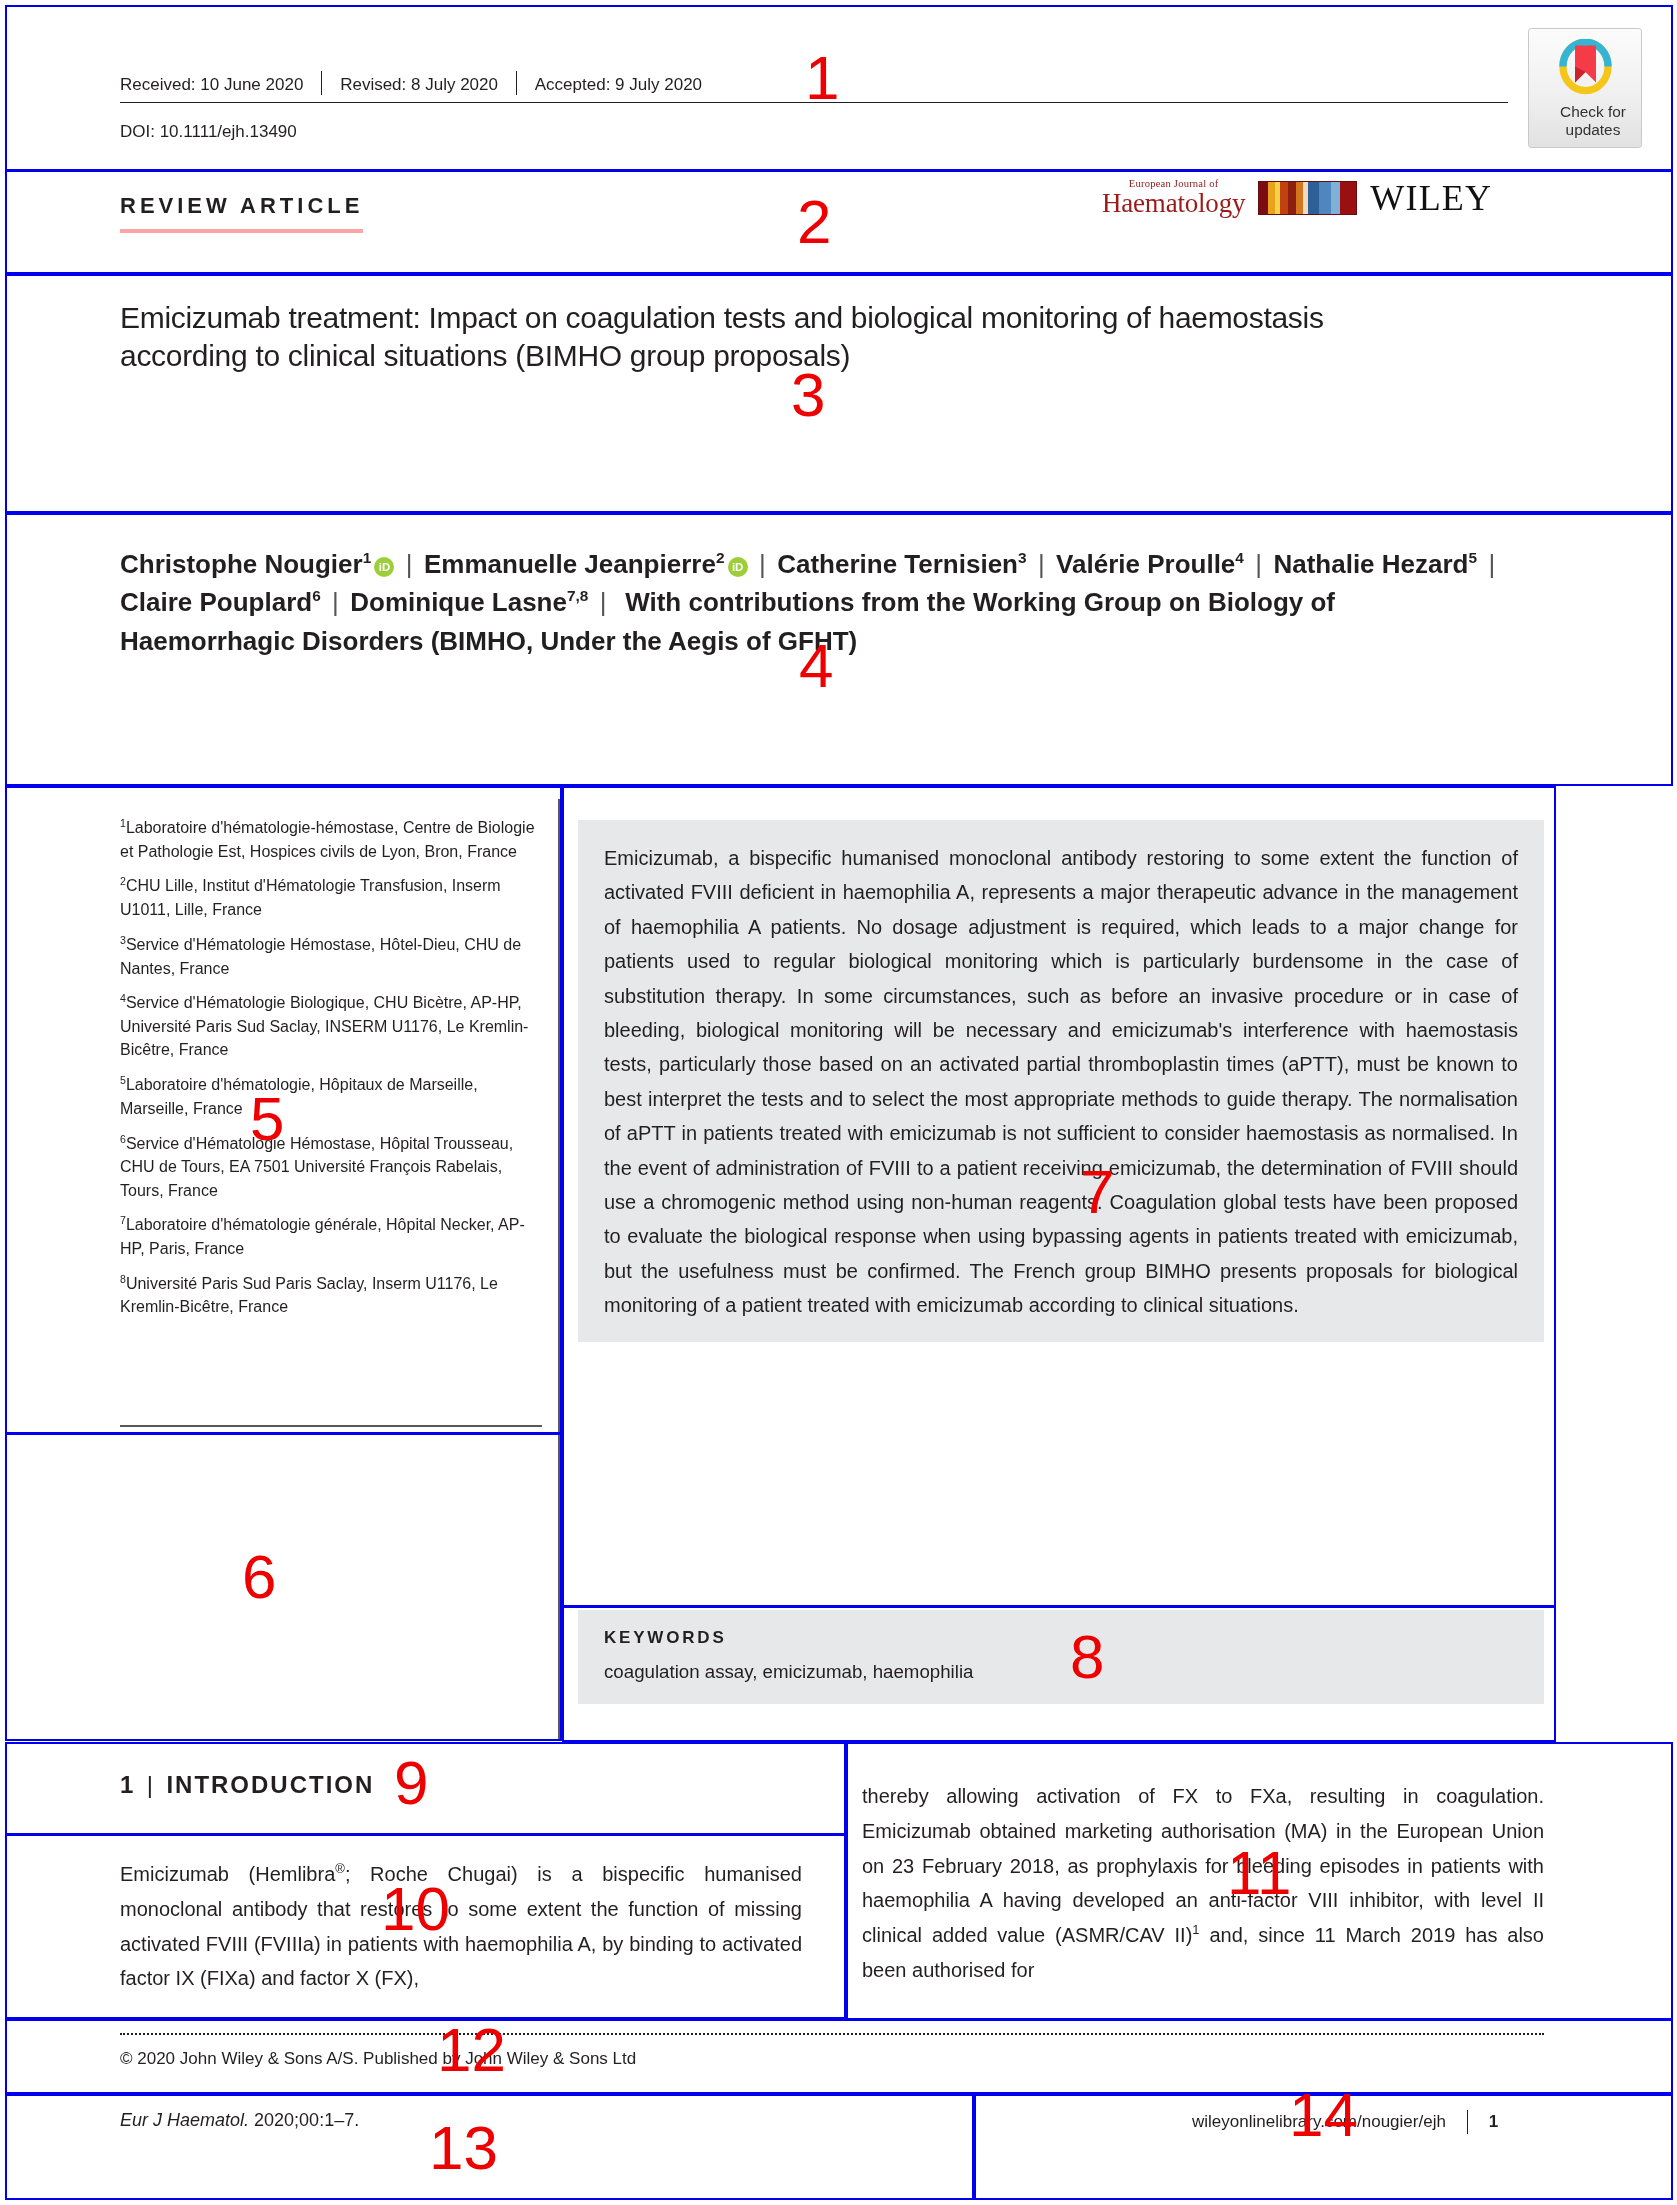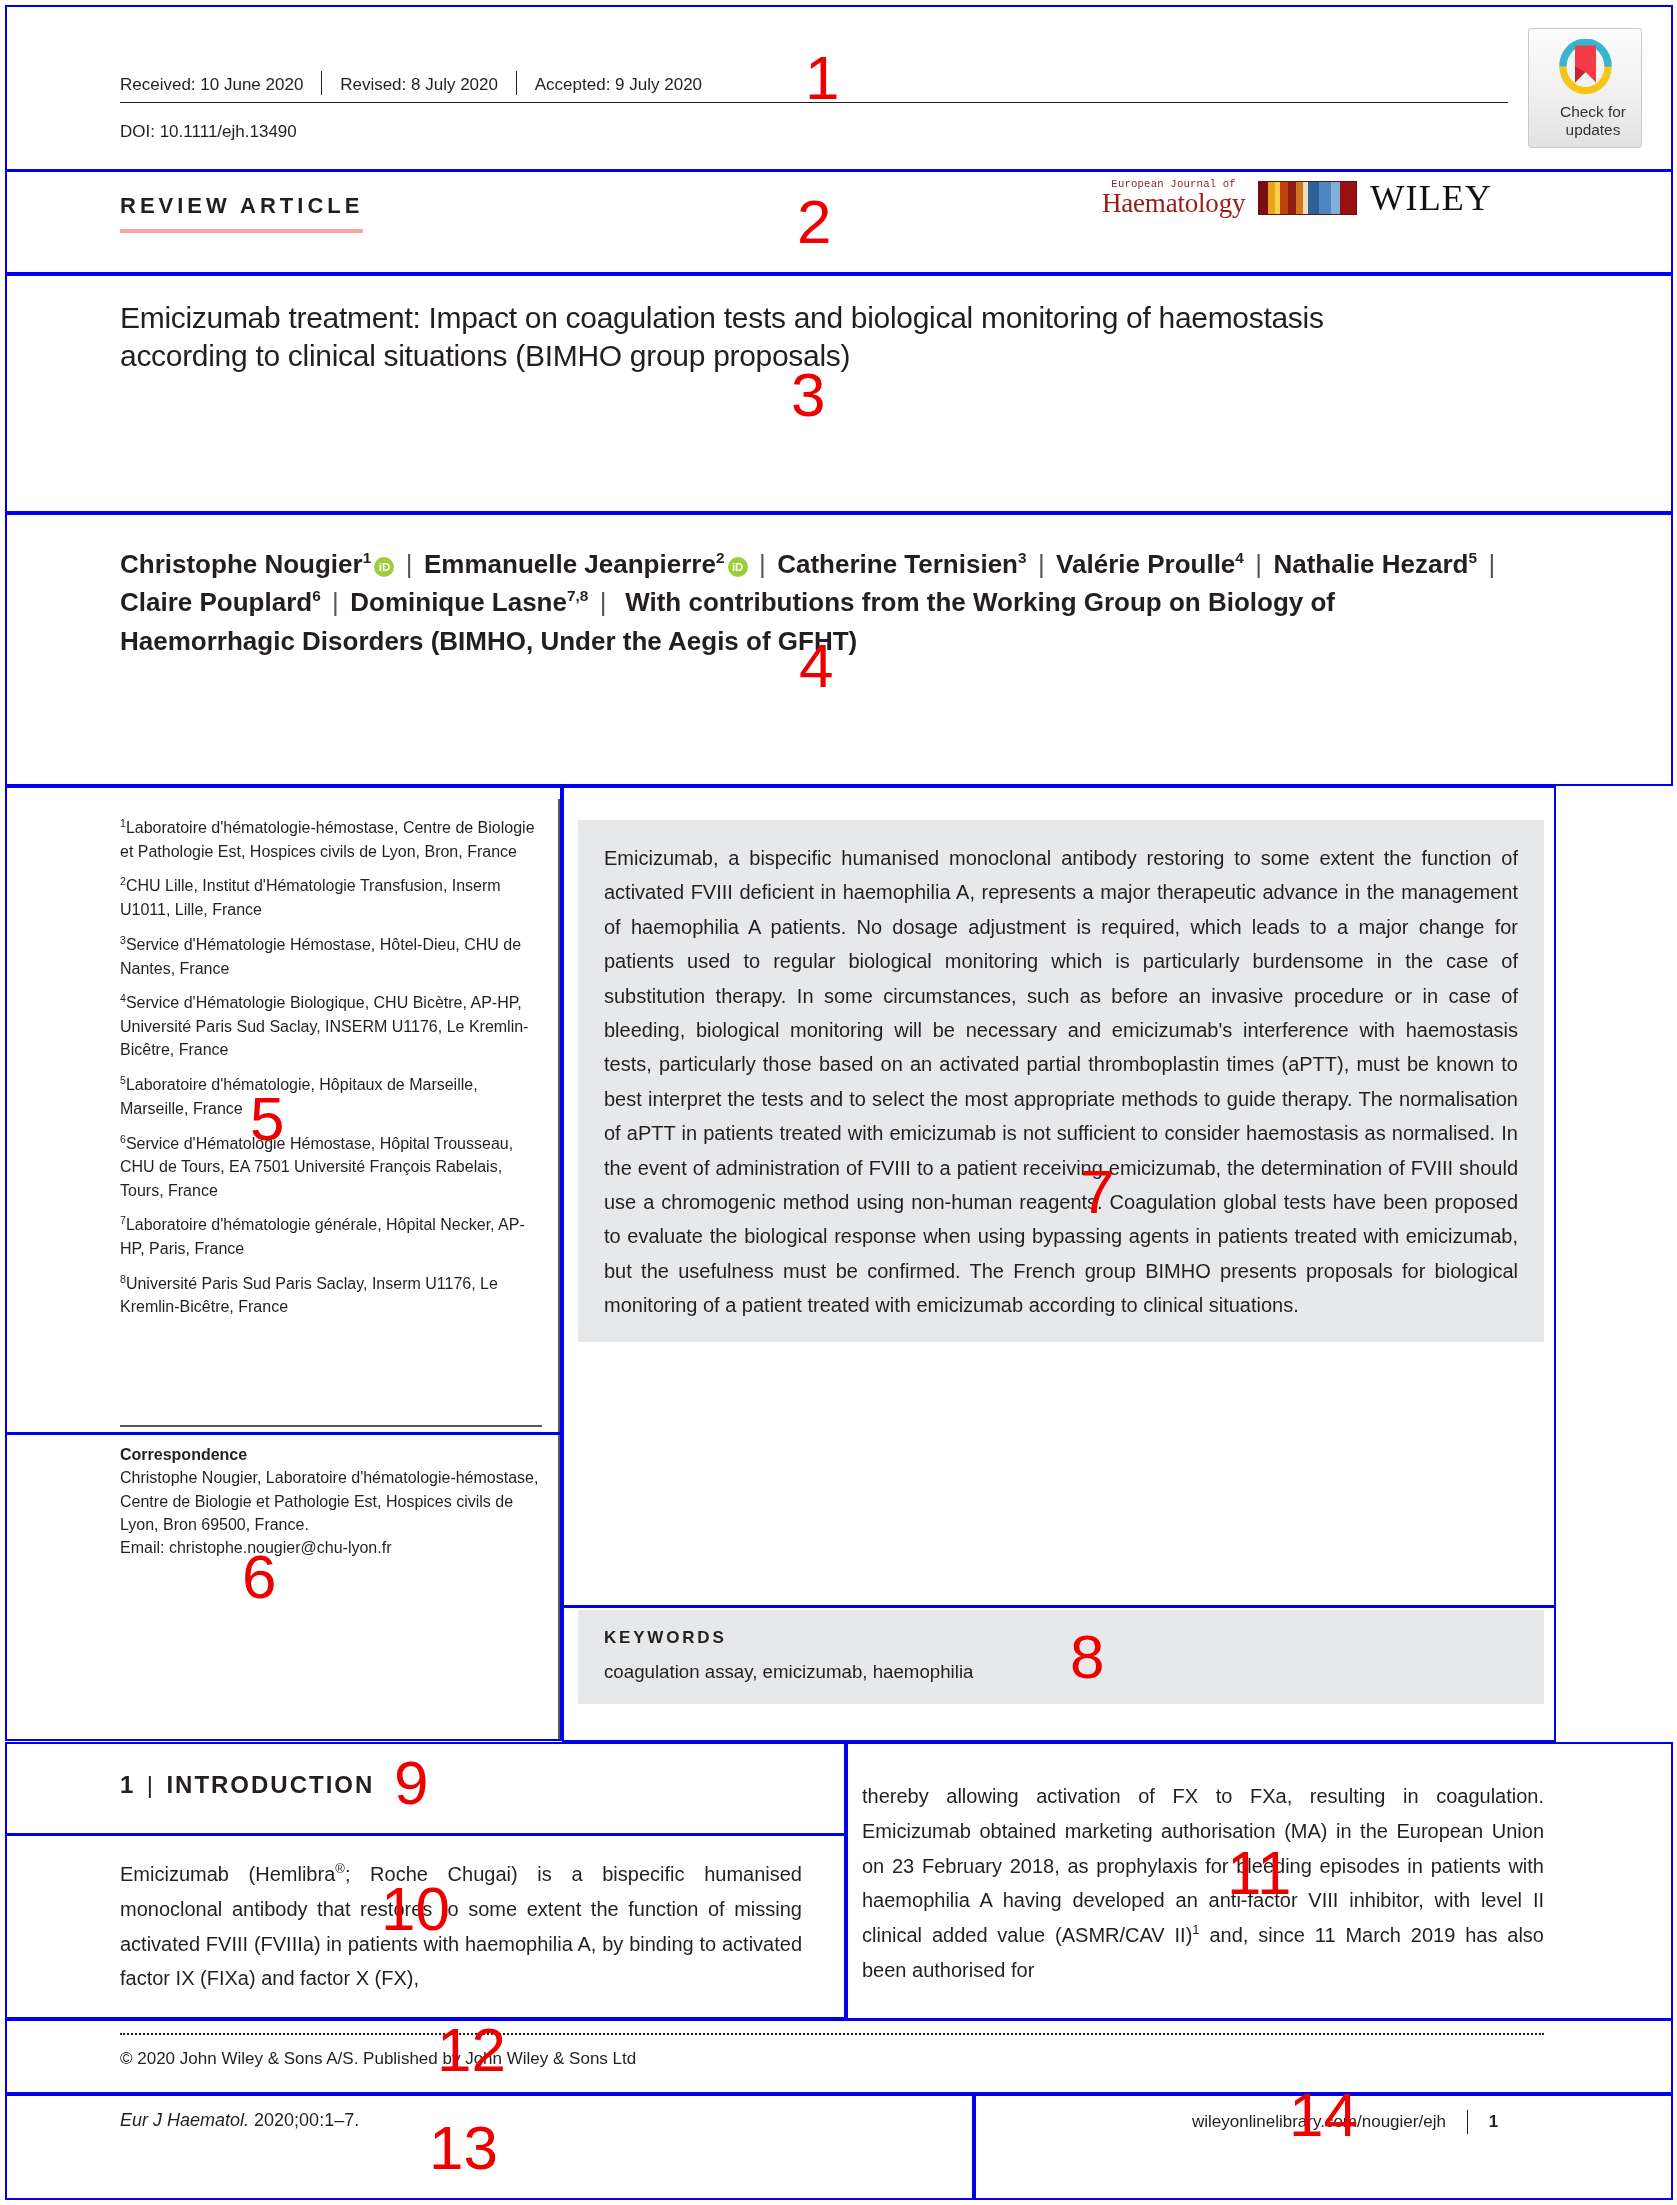--- a/index.html
+++ b/index.html
@@ -113,21 +113,21 @@
   .logo-row {
     position: absolute;
     left: 1102px;
     top: 177px;
     display: flex;
     align-items: center;
     gap: 13px;
   }
   .ejh-logo { text-align: center; line-height: 1; }
   .ejh-small {
-    font-family: Liberation Mono, monospace;
+    font-family: Liberation Serif, serif;
     font-size: 10.6px;
     color: #8b1a1a;
     letter-spacing: 0.2px;
   }
   .ejh-main {
     font-family: "Liberation Serif", serif;
     font-size: 27px;
     color: #9b1b1b;
     letter-spacing: -0.2px;
     margin-top: 0.8px;
@@ -424,25 +424,20 @@
     <p><sup>4</sup><span>Service d'Hématologie Biologique, CHU Bicètre, AP-HP, Université Paris Sud Saclay, INSERM U1176, Le Kremlin-Bicêtre, France</span></p>
     <p><sup>5</sup><span>Laboratoire d'hématologie, Hôpitaux de Marseille, Marseille, France</span></p>
     <p><sup>6</sup><span>Service d'Hématologie Hémostase, Hôpital Trousseau, CHU de Tours, EA 7501 Université François Rabelais, Tours, France</span></p>
     <p><sup>7</sup><span>Laboratoire d'hématologie générale, Hôpital Necker, AP-HP, Paris, France</span></p>
     <p><sup>8</sup><span>Université Paris Sud Paris Saclay, Inserm U1176, Le Kremlin-Bicêtre, France</span></p>
   </div>
 
   <div class="vrule"></div>
   <div class="corr-rule"></div>
 
-  <div class="corr">
-    <div class="corr-title">Correspondence</div>
-    <div>Christophe Nougier, Laboratoire d'hématologie-hémostase, Centre de Biologie et Pathologie Est, Hospices civils de Lyon, Bron 69500, France.</div>
-    <div>Email: christophe.nougier@chu-lyon.fr</div>
-  </div>
 
   <div class="abstract-panel">
     <div class="abstract-body">Emicizumab, a bispecific humanised monoclonal antibody restoring to some extent the function of activated FVIII deficient in haemophilia A, represents a major therapeutic advance in the management of haemophilia A patients. No dosage adjustment is required, which leads to a major change for patients used to regular biological monitoring which is particularly burdensome in the case of substitution therapy. In some circumstances, such as before an invasive procedure or in case of bleeding, biological monitoring will be necessary and emicizumab's interference with haemostasis tests, particularly those based on an activated partial thromboplastin times (aPTT), must be known to best interpret the tests and to select the most appropriate methods to guide therapy. The normalisation of aPTT in patients treated with emicizumab is not sufficient to consider haemostasis as normalised. In the event of administration of FVIII to a patient receiving emicizumab, the determination of FVIII should use a chromogenic method using non-human reagents. Coagulation global tests have been proposed to evaluate the biological response when using bypassing agents in patients treated with emicizumab, but the usefulness must be confirmed. The French group BIMHO presents proposals for biological monitoring of a patient treated with emicizumab according to clinical situations.</div>
   </div>
 
   <div class="kw-panel">
     <div class="kw-title">KEYWORDS</div>
     <div class="kw-body">coagulation assay, emicizumab, haemophilia</div>
   </div>
 

